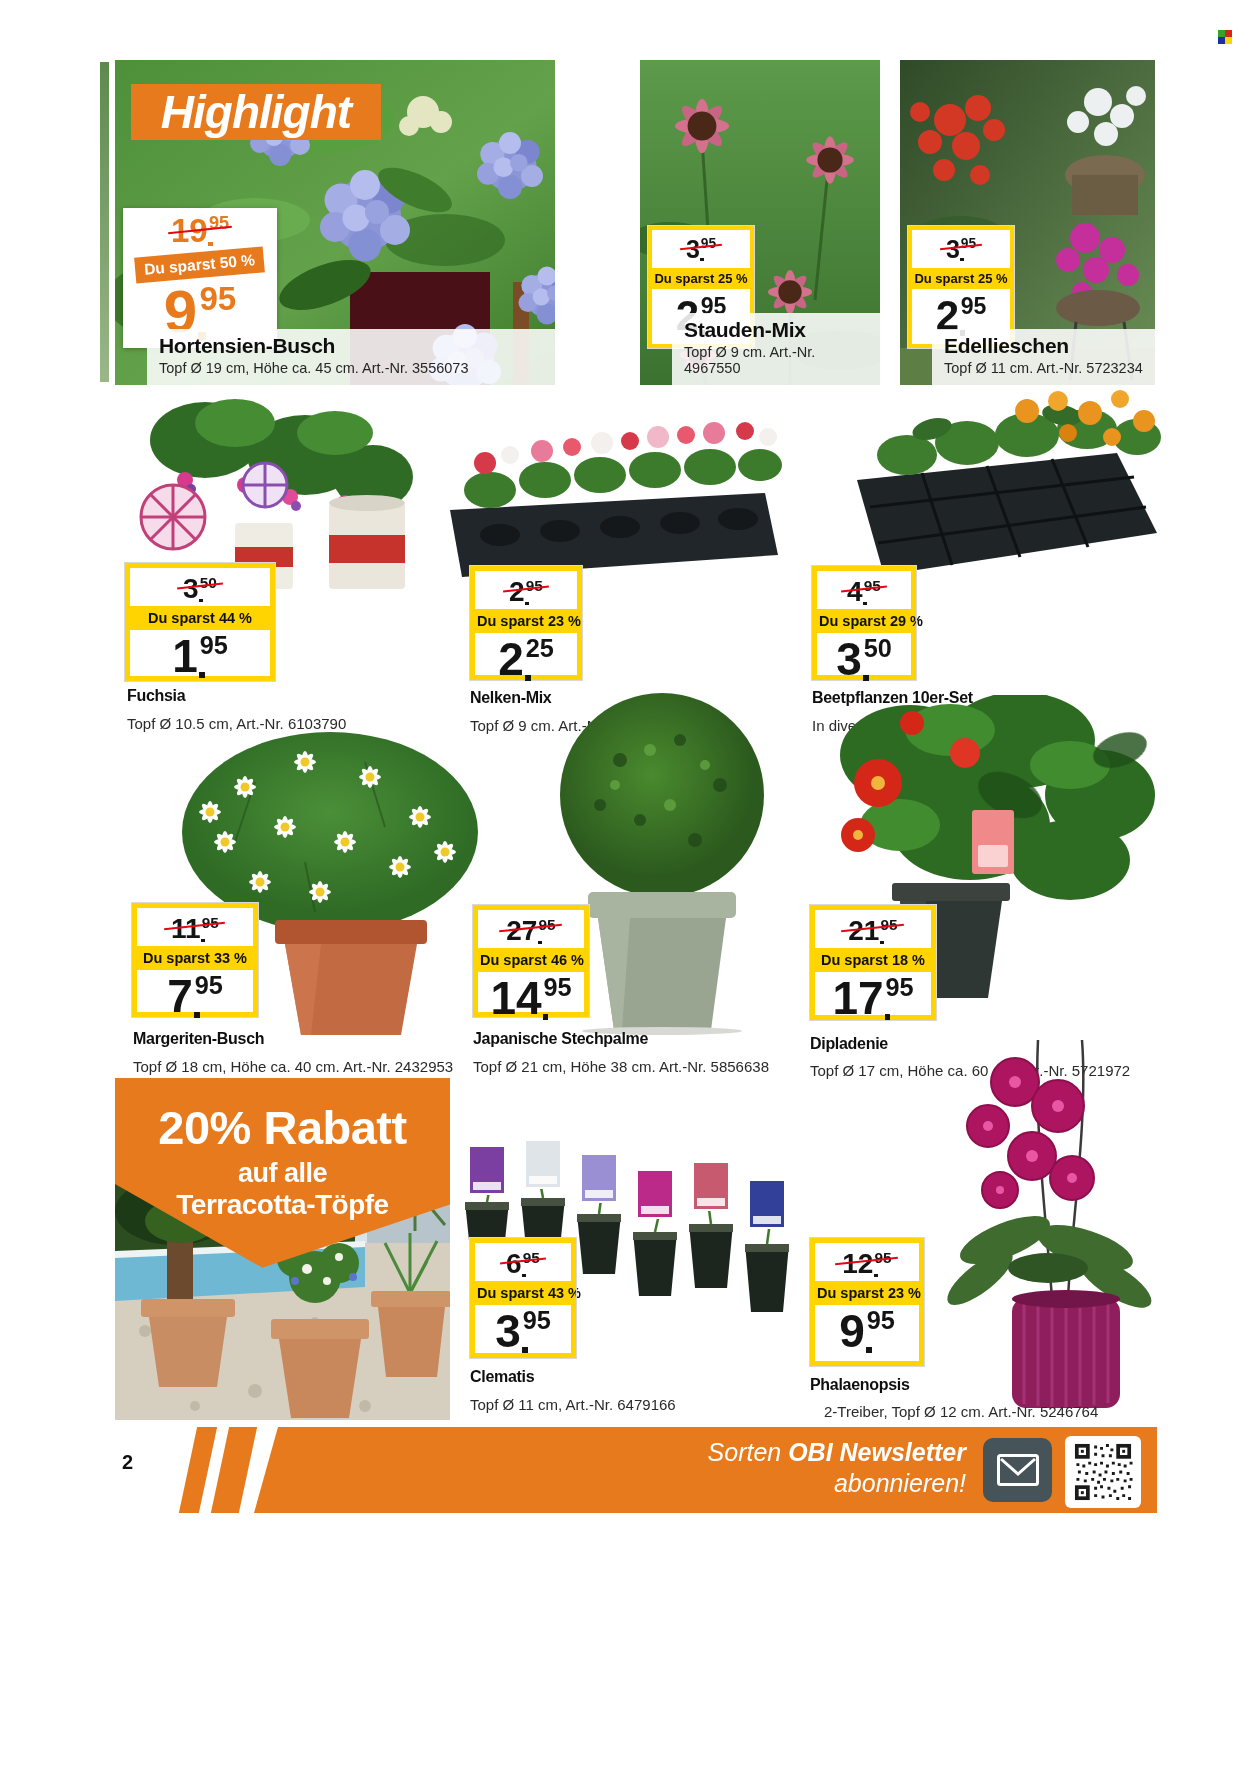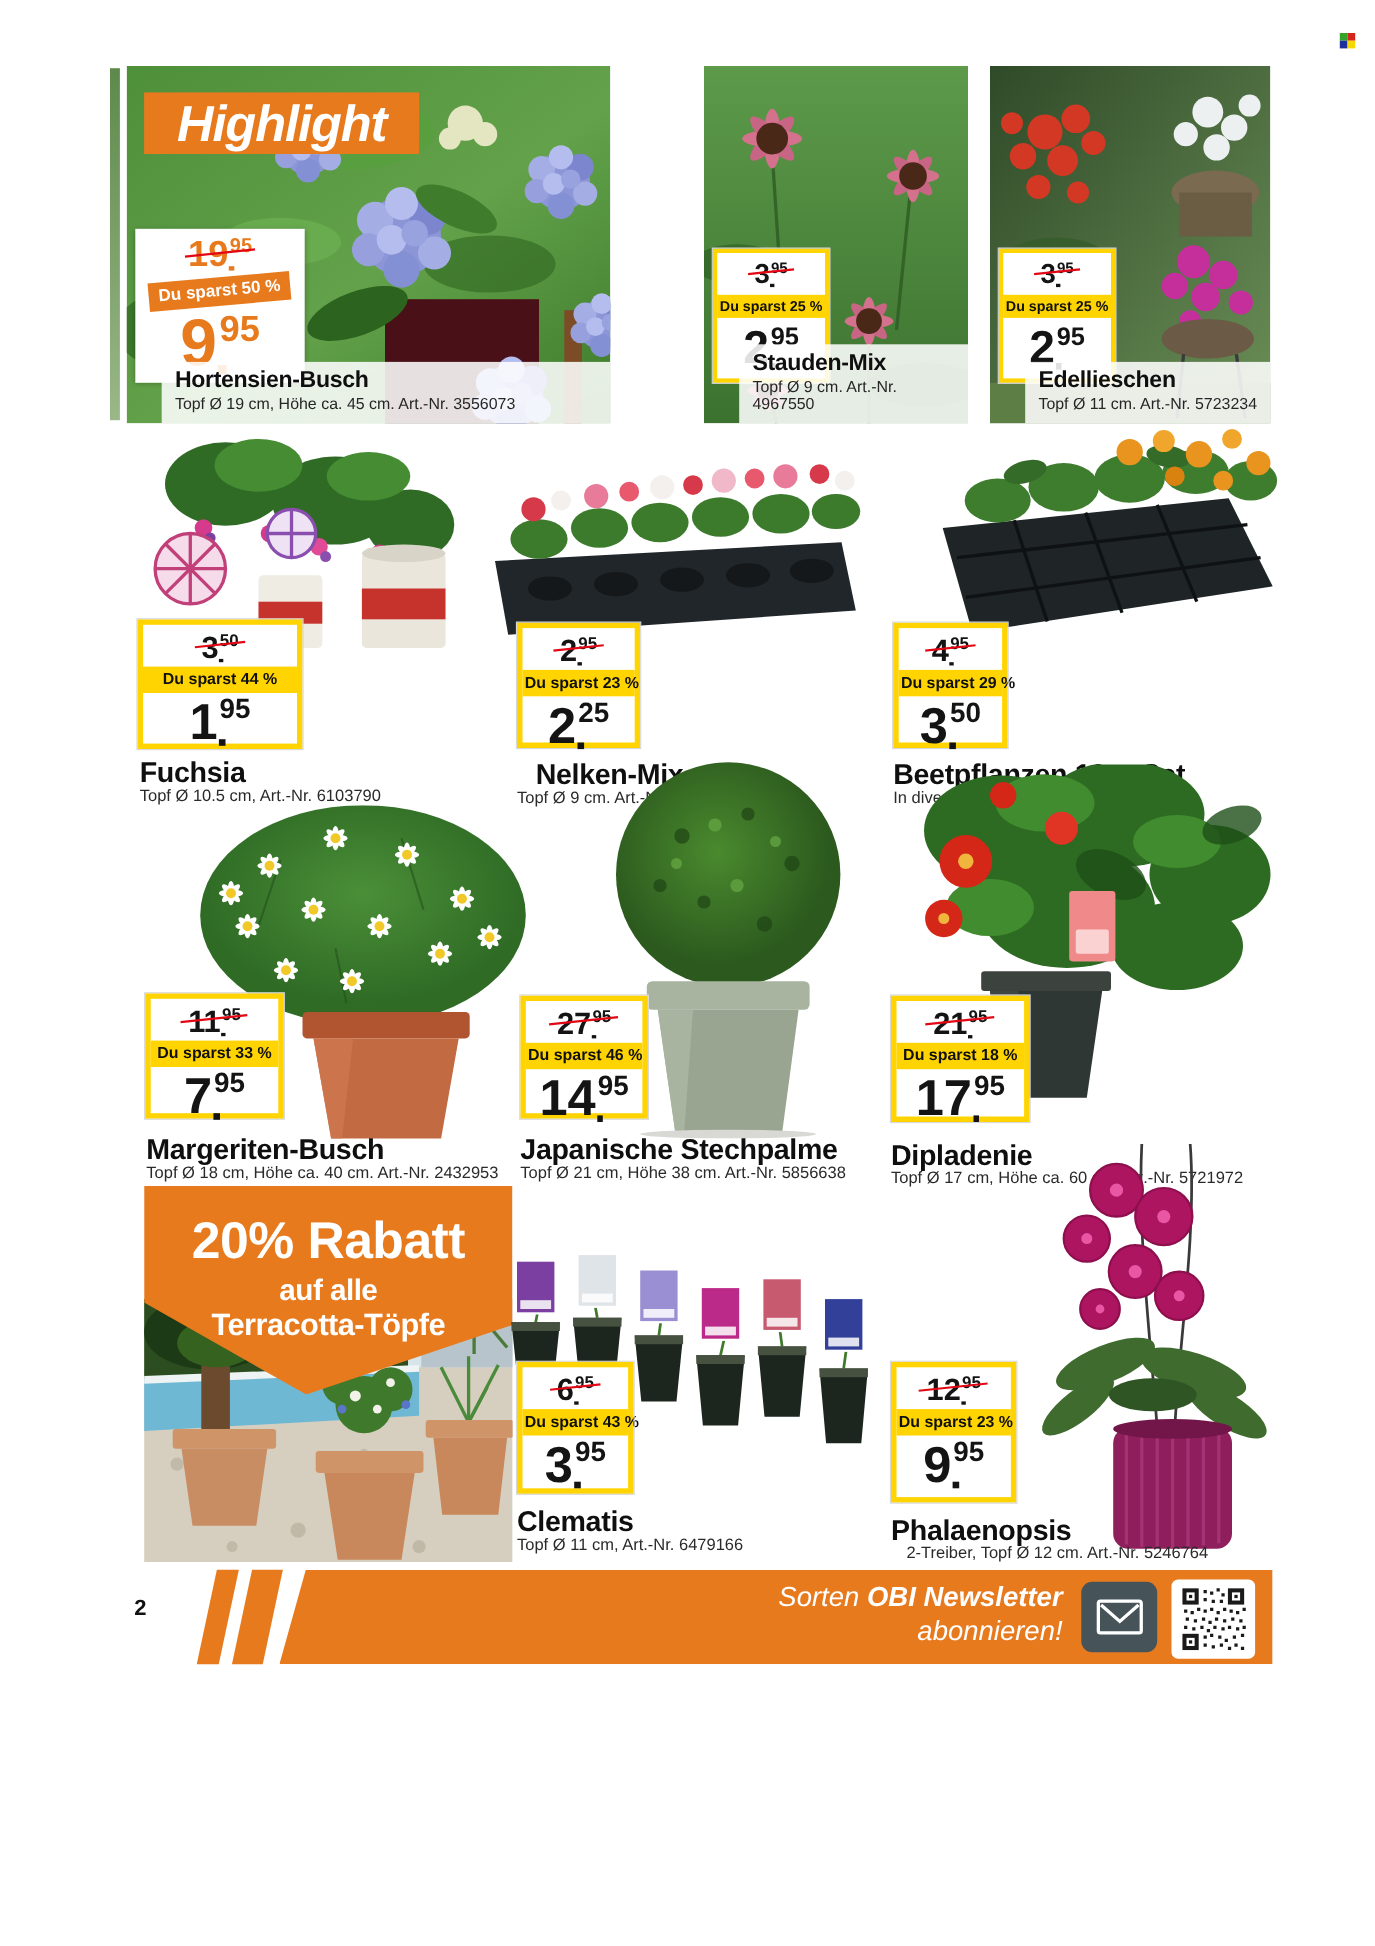--- a/index.html
+++ b/index.html
@@ -12,21 +12,21 @@
   .page{position:relative;width:1250px;height:1769px;background:#fff;overflow:hidden;
         font-family:"Liberation Sans","DejaVu Sans",sans-serif;color:var(--ink);}
 
   
   .abs{position:absolute;}
   .photo{position:absolute;overflow:hidden;}
   .photo svg{display:block;}
   .pcap{position:absolute;left:0;right:0;bottom:0;background:rgba(255,255,255,.87);padding:6px 12px 9px;margin-left:32px;}
   .pcap .nm{font-size:21px;font-weight:800;letter-spacing:-.3px;color:#0f0f0f;line-height:1.05;}
   .pcap .dt{font-size:14.5px;color:#262626;margin-top:3px;}
-  .nm2{position:absolute;font-size:26px;font-weight:800;letter-spacing:-.3px;color:#0f0f0f;}
+  .nm2{position:absolute;font-size:16px;font-weight:800;letter-spacing:-.3px;color:#0f0f0f;}
   .dt2{position:absolute;font-size:15px;color:#2a2a2a;}
 
   
   .price{display:inline-flex;align-items:flex-start;line-height:1;font-weight:800;color:var(--ink);}
   .price .grp{position:relative;display:inline-block;height:1em;margin-left:.04em;}
   .price .pc{display:block;font-size:.55em;line-height:1;}
   .price .pd{position:absolute;left:-.02em;bottom:.03em;width:.13em;height:.13em;background:currentColor;}
   .old{position:relative;display:inline-block;}
   .old::after{content:"";position:absolute;left:-5%;right:-5%;top:46%;height:.13em;background:var(--red);transform:rotate(-6deg);}
 
@@ -84,21 +84,21 @@
   #ph-hort{left:115px;top:60px;width:440px;height:325px;}
   #sliver{left:100px;top:62px;width:9px;height:320px;background:linear-gradient(#5d8a4c,#9ab788);}
   #ph-stau{left:640px;top:60px;width:240px;height:325px;}
   #ph-edel{left:900px;top:60px;width:255px;height:325px;}
   #sec-fuch{left:115px;top:385px;width:300px;height:350px;}
   #sec-nelk{left:430px;top:385px;width:360px;height:350px;}
   #sec-beet{left:812px;top:385px;width:360px;height:350px;}
   #sec-marg{left:115px;top:732px;width:380px;height:350px;}
   #sec-stec{left:455px;top:690px;width:340px;height:392px;}
   #sec-dipl{left:800px;top:690px;width:380px;height:392px;}
-  #sec-promo{left:131px;top:1078px;width:389px;height:342px;border-radius:16px;}
+  #sec-promo{left:115px;top:1078px;width:389px;height:342px;border-radius:16px;}
   #sec-clem{left:455px;top:1140px;width:340px;height:280px;}
   #sec-phal{left:800px;top:1040px;width:380px;height:382px;}
 </style>
 </head>
 <body>
 
 <div class="page">
 
   <div id="pmark">
     <span style="background:#35a329"></span>
@@ -419,21 +419,21 @@
       <div class="nbot">
         <span class="price">
             <span class="pi">2</span>
             <span class="grp">
               <span class="pc">25</span>
               <span class="pd"></span>
             </span>
           </span>
       </div>
     </div>
-    <div class="nm2" style="left:40px;top:304px;margin-left:17px;">Nelken-Mix</div>
+    <div class="nm2" style="left:40px;top:304px;">Nelken-Mix</div>
     <div class="dt2" style="left:40px;top:332px;">Topf Ø 9 cm. Art.-Nr. 5741178</div>
   </section>
 
   <section class="abs" id="sec-beet">
     <svg class="photo" style="left:0;top:0" width="360" height="200" viewBox="0 0 360 200" xmlns="http://www.w3.org/2000/svg">
       <path d="M45,95 L305,68 L345,148 L72,190 Z" fill="#1f2426"></path>
       <g stroke="#0f1214" stroke-width="3">
         <line x1="110" y1="88" x2="140" y2="180"></line>
           <line x1="175" y1="81" x2="208" y2="172"></line>
           <line x1="240" y1="74" x2="276" y2="162"></line>

